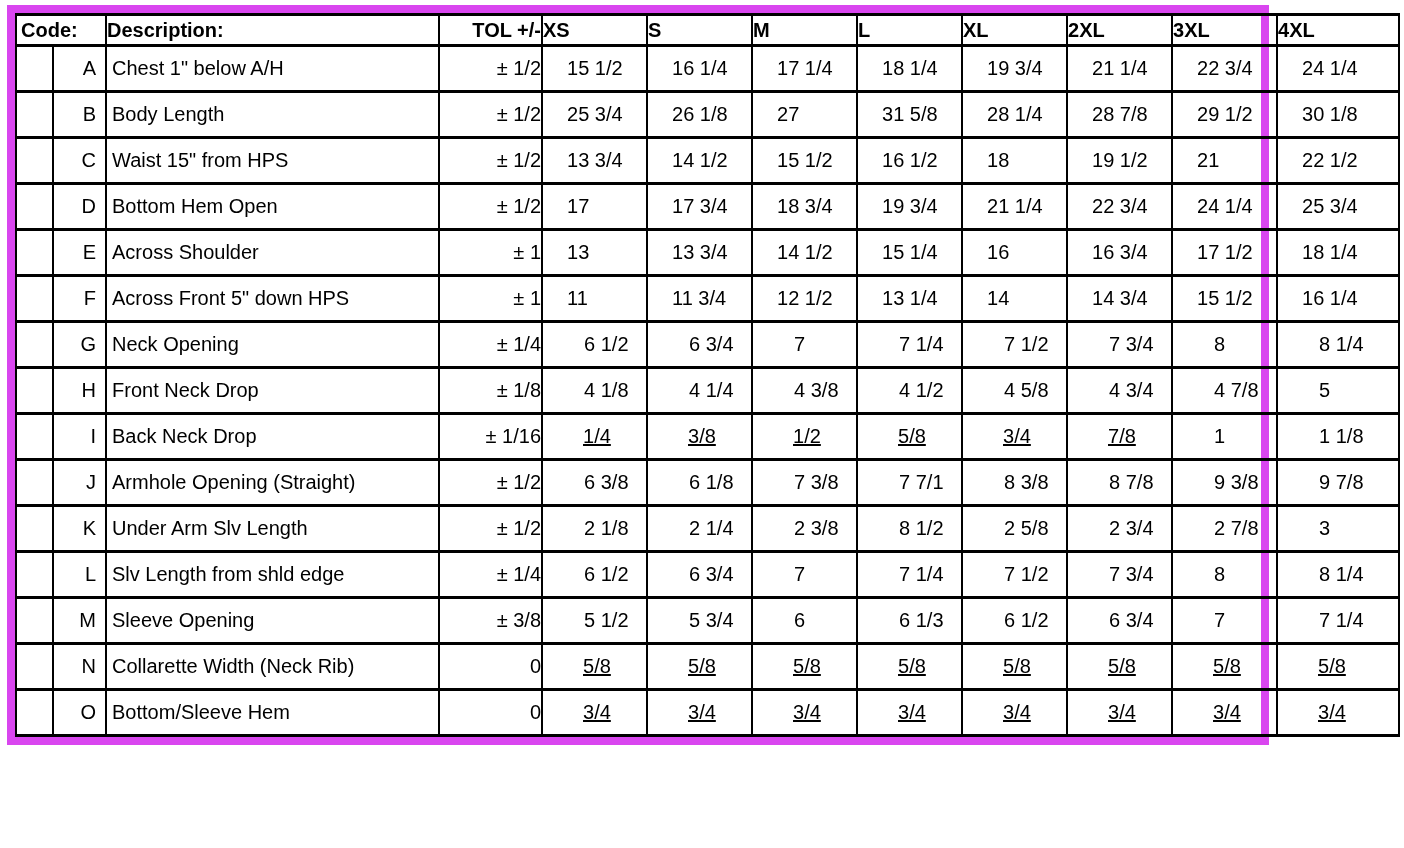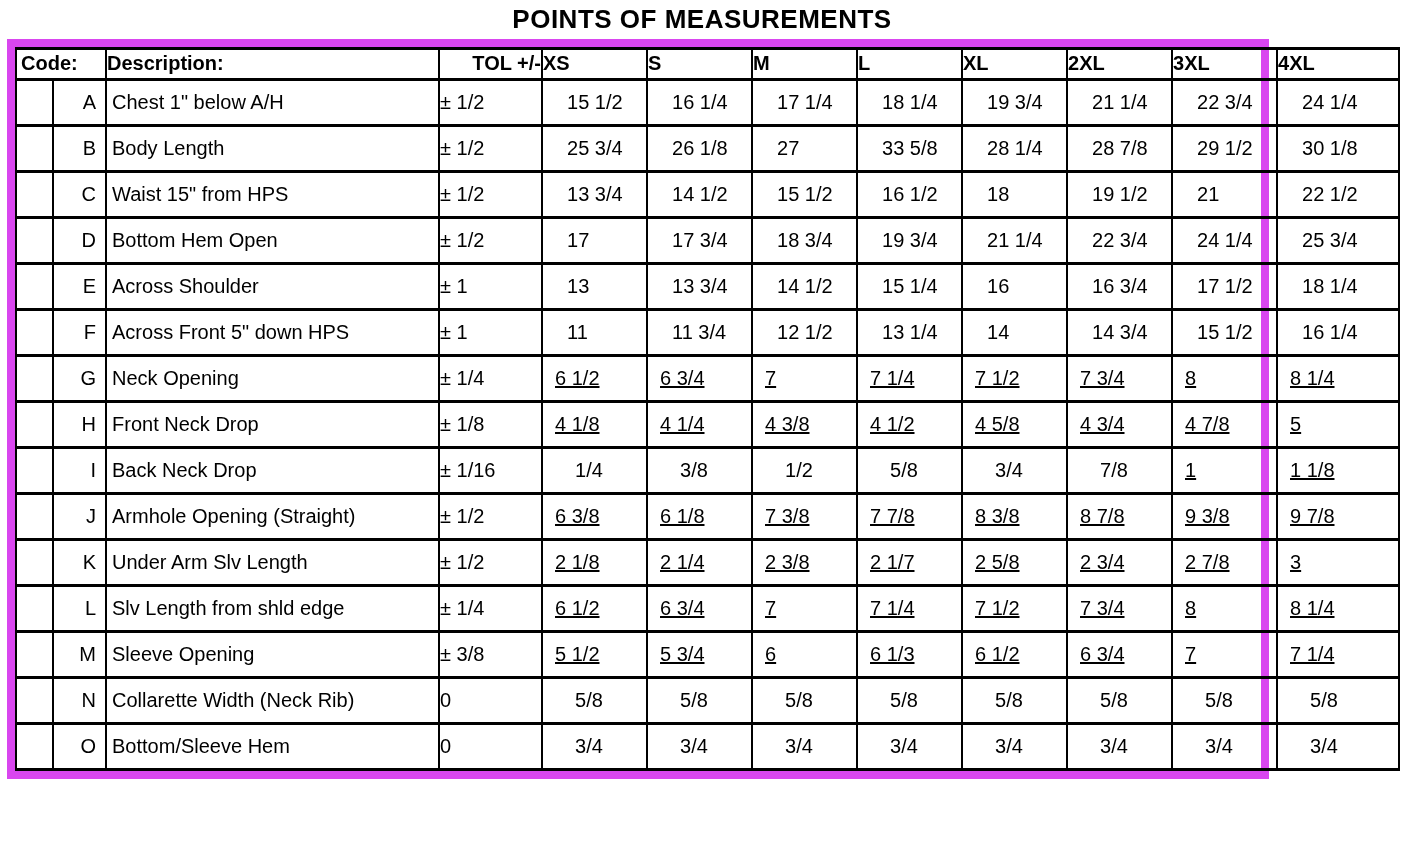--- a/index.html
+++ b/index.html
@@ -43,30 +43,29 @@
   }
   thead th { height: 31px; font-weight: bold; }
   tbody td { height: 46px; font-weight: normal; }
   .h-code  { text-align: left; padding-left: 4px; }
   .h-desc  { text-align: left; }
   .h-tol   { text-align: right; padding-left: 3px; }
   .h-size  { text-align: left; }
   .c-blank  { }
   .c-letter { text-align: right; padding-right: 9px; }
   .c-desc   { text-align: left; padding-left: 5px; }
-  .c-tol    { text-align: left; margin-top: 30px; }
+  .c-tol    { text-align: right; margin-top: 30px; }
   .c-val    { text-align: left; padding-left: 24px; }
-  .c-val.pad1 { padding-left: 12px; text-decoration: underline; }  
-  .c-val.pad2 { padding-left: 32px; }  
+  .c-val.pad1 { padding-left: 41px; }  
+  .c-val.pad2 { padding-left: 40px; text-decoration: underline; }  
 </style>
 </head>
 <body>
 
 <div class="page">
-  <h1 class="title">POINTS OF MEASUREMENTS</h1>
 
   <div class="table-wrap">
     <table>
       <colgroup>
         <col style="width:37px">
         <col style="width:53px">
         <col style="width:333px">
         <col style="width:103px">
         <col style="width:105px">
           <col style="width:105px">
@@ -108,21 +107,21 @@
             <td class="c-val">24 1/4</td>
           </tr>
           <tr>
             <td class="c-blank"></td>
             <td class="c-letter">B</td>
             <td class="c-desc">Body Length</td>
             <td class="c-tol">± 1/2</td>
             <td class="c-val">25 3/4</td>
             <td class="c-val">26 1/8</td>
             <td class="c-val">27</td>
-            <td class="c-val">33 5/8</td>
+            <td class="c-val">31 5/8</td>
             <td class="c-val">28 1/4</td>
             <td class="c-val">28 7/8</td>
             <td class="c-val">29 1/2</td>
             <td class="c-val">30 1/8</td>
           </tr>
           <tr>
             <td class="c-blank"></td>
             <td class="c-letter">C</td>
             <td class="c-desc">Waist 15" from HPS</td>
             <td class="c-tol">± 1/2</td>
@@ -220,35 +219,35 @@
             <td class="c-val pad1">1 1/8</td>
           </tr>
           <tr>
             <td class="c-blank"></td>
             <td class="c-letter">J</td>
             <td class="c-desc">Armhole Opening (Straight)</td>
             <td class="c-tol">± 1/2</td>
             <td class="c-val pad1">6 3/8</td>
             <td class="c-val pad1">6 1/8</td>
             <td class="c-val pad1">7 3/8</td>
-            <td class="c-val pad1">7 7/8</td>
+            <td class="c-val pad1">7 7/1</td>
             <td class="c-val pad1">8 3/8</td>
             <td class="c-val pad1">8 7/8</td>
             <td class="c-val pad1">9 3/8</td>
             <td class="c-val pad1">9 7/8</td>
           </tr>
           <tr>
             <td class="c-blank"></td>
             <td class="c-letter">K</td>
             <td class="c-desc">Under Arm Slv Length</td>
             <td class="c-tol">± 1/2</td>
             <td class="c-val pad1">2 1/8</td>
             <td class="c-val pad1">2 1/4</td>
             <td class="c-val pad1">2 3/8</td>
-            <td class="c-val pad1">2 1/7</td>
+            <td class="c-val pad1">8 1/2</td>
             <td class="c-val pad1">2 5/8</td>
             <td class="c-val pad1">2 3/4</td>
             <td class="c-val pad1">2 7/8</td>
             <td class="c-val pad1">3</td>
           </tr>
           <tr>
             <td class="c-blank"></td>
             <td class="c-letter">L</td>
             <td class="c-desc">Slv Length from shld edge</td>
             <td class="c-tol">± 1/4</td>

